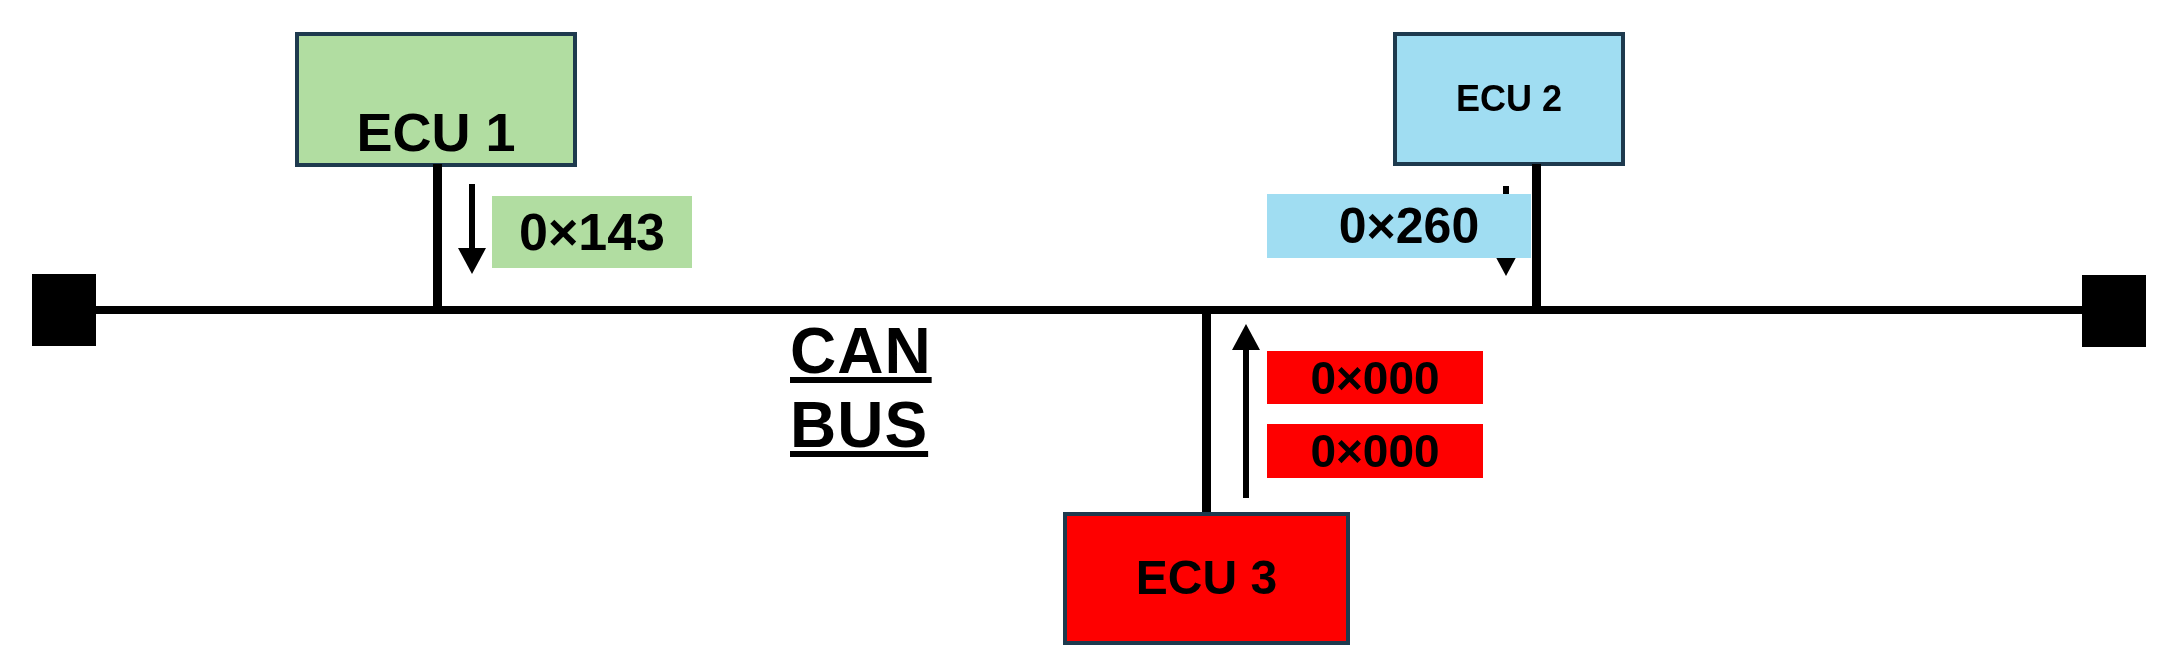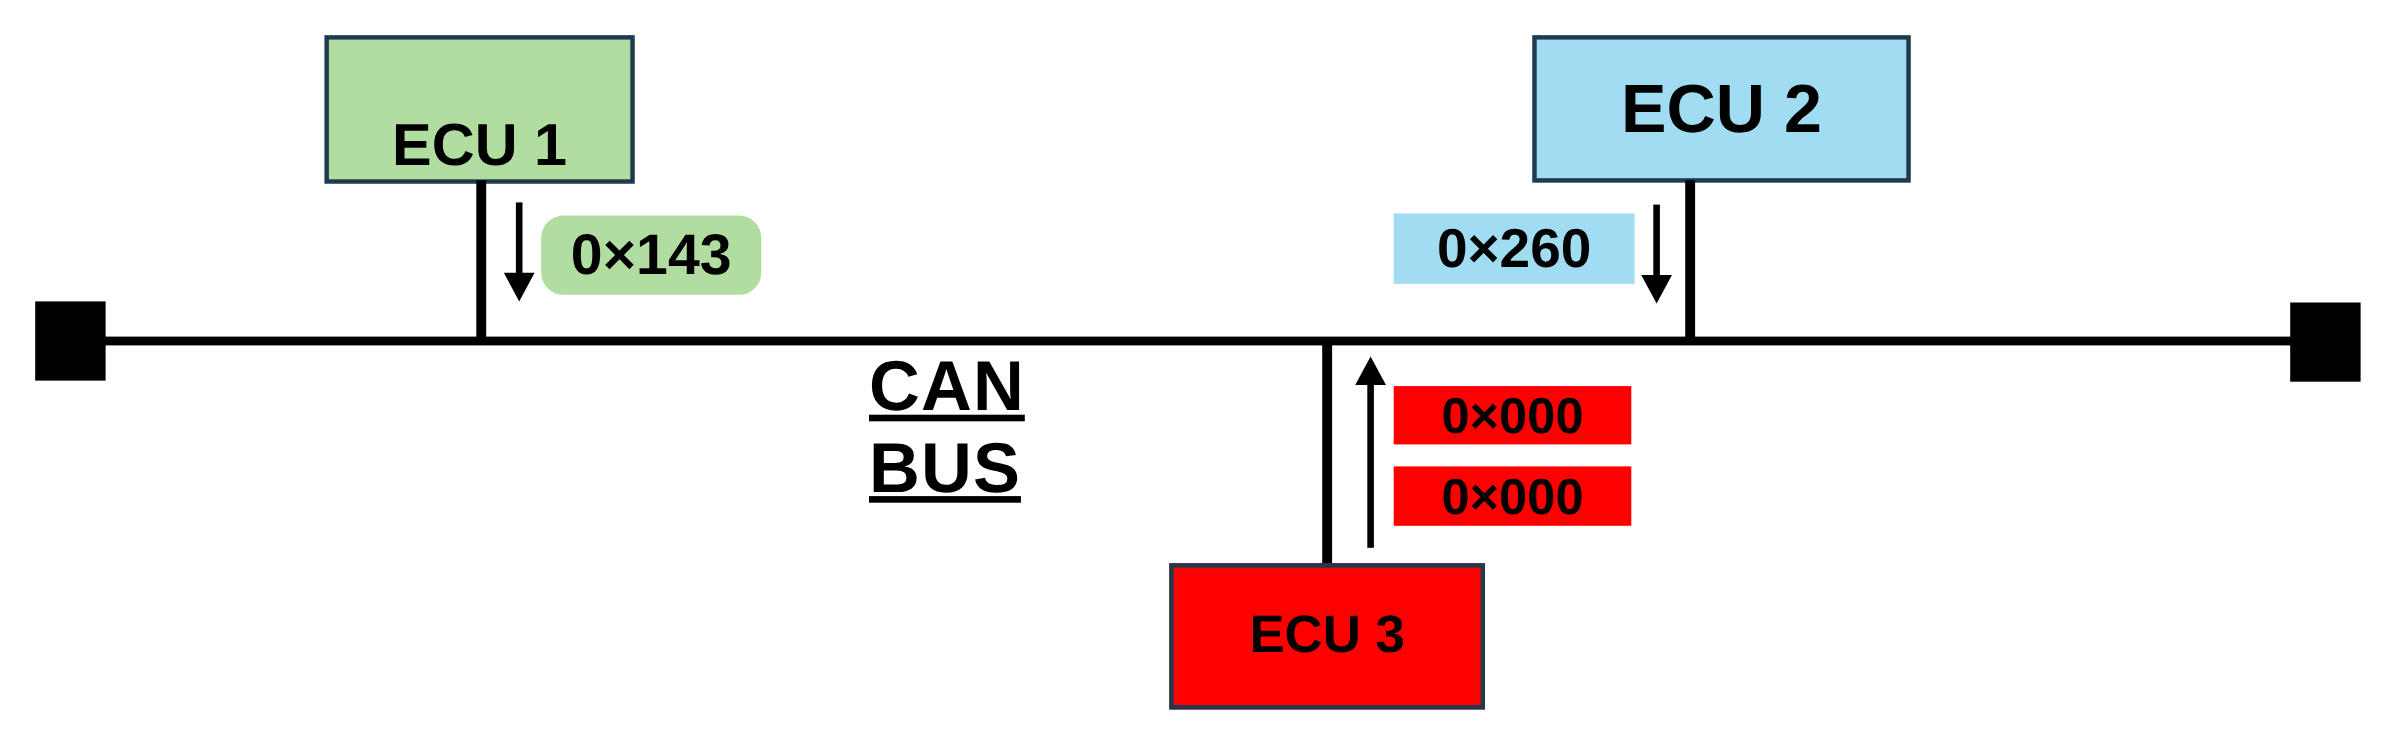--- a/index.html
+++ b/index.html
@@ -19,21 +19,21 @@
 
   .ecu-box {
     display: flex;
     align-items: center;
     justify-content: center;
     border: 4px solid var(--box-border, #1e3a4e);
     box-sizing: border-box;
     text-align: center;
   }
   #ecu1-box { left: 295px; top: 32px;  width: 282px; height: 135px; background: var(--ecu1-fill); font-size: 54px; align-items: flex-end; }
-  #ecu2-box { left: 1393px; top: 32px; width: 344px; height: 134px; background: var(--ecu2-fill); font-size: 62px; }
+  #ecu2-box { left: 1393px; top: 32px; width: 232px; height: 134px; background: var(--ecu2-fill); font-size: 36px; }
   #ecu3-box { left: 1063px; top: 512px; width: 287px; height: 133px; background: var(--ecu3-fill); font-size: 48px;
               line-height: 1.18; }
 
   #bus-line   { left: 60px;   top: 306px; width: 2052px; height: 8px; }
   #term-left  { left: 32px;   top: 274px; width: 64px; height: 72px; }
   #term-right { left: 2082px; top: 275px; width: 64px; height: 72px; }
 
   #canbus-label { left: 790px; top: 314px; width: 240px; font-size: 64px; letter-spacing: 1px; text-decoration: underline; }
 
   .conn { width: 9px; }
@@ -54,22 +54,22 @@
                       border-left: 14px solid transparent; border-right: 14px solid transparent;
                       border-bottom: 26px solid var(--line, #000); }
   #ecu3-arrow-shaft { left: 1243px; top: 348px; height: 150px; }
 
   .msg {
     display: flex;
     align-items: center;
     justify-content: center;
     text-align: center;
   }
-  #ecu1-msg  { left: 492px;  top: 196px; width: 200px; height: 72px; background: var(--ecu1-fill); font-size: 52px; border-radius: 20px; }
-  #ecu2-msg  { left: 1267px; top: 194px; width: 219px; height: 64px; background: var(--ecu2-fill); font-size: 50px; }
+  #ecu1-msg  { left: 492px;  top: 196px; width: 200px; height: 72px; background: var(--ecu1-fill); font-size: 52px; }
+  #ecu2-msg  { left: 1267px; top: 194px; width: 244px; height: 64px; background: var(--ecu2-fill); font-size: 50px; padding-left: 20px; }
   #ecu3-msg1 { left: 1267px; top: 351px; width: 216px; height: 53px; background: var(--ecu3-fill); font-size: 46px; }
   #ecu3-msg2 { left: 1267px; top: 424px; width: 216px; height: 54px; background: var(--ecu3-fill); font-size: 46px; }
 </style>
 </head>
 <body>
 
 <div id="canvas">
 
   <div id="bus-line" class="abs line"></div>
   <div id="term-left" class="abs sq"></div>

